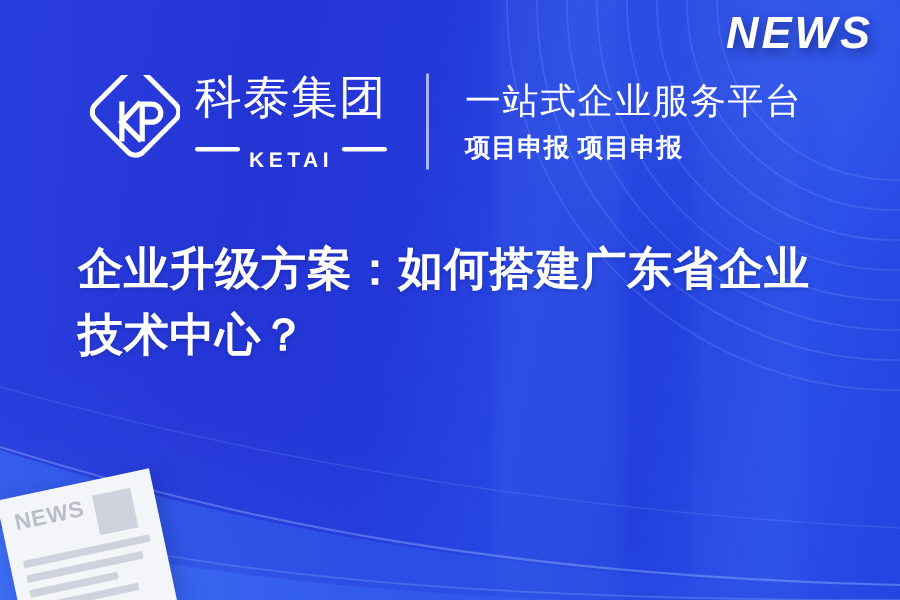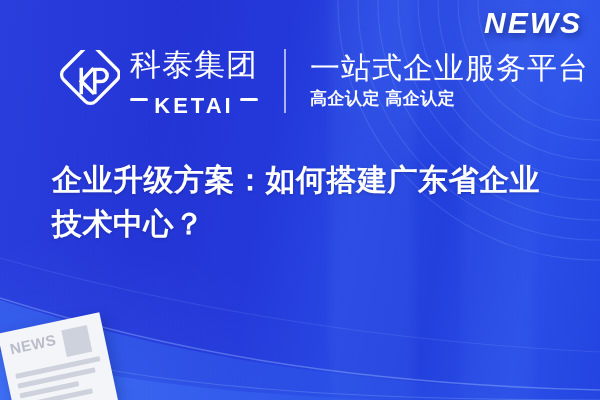--- a/index.html
+++ b/index.html
@@ -101,21 +101,21 @@
   }
   .logo-dash {
     height: 3px;
     background: #ffffff;
     flex: 1 1 auto;
     min-width: 10px;
     border-radius: 2px;
   }
   .logo-en {
     color: #ffffff;
-    font-size: 22px;
+    font-size: 14px;
     line-height: 18px;
     font-weight: 700;
     letter-spacing: 3px;
     white-space: nowrap;
     margin-top: 12px;
   }
 
   .divider {
     width: 2px;
     height: 64px;
@@ -124,21 +124,21 @@
     flex: none;
   }
 
   .tagline-block {
     display: flex;
     flex-direction: column;
     justify-content: center;
   }
   .tagline-main {
     color: #ffffff;
-    font-size: 30px;
+    font-size: 24px;
     line-height: 34px;
     font-weight: 400;
     letter-spacing: 1px;
     white-space: nowrap;
   }
   .tagline-sub {
     color: #ffffff;
     font-size: 17px;
     line-height: 24px;
     font-weight: 700;
@@ -286,21 +286,21 @@
           <span class="logo-en">KETAI</span>
           <span class="logo-dash"></span>
         </div>
       </div>
     </div>
 
     <div class="divider"></div>
 
     <div class="tagline-block">
       <div class="tagline-main">一站式企业服务平台</div>
-      <div class="tagline-sub">高企认定 高企认定</div>
+      <div class="tagline-sub">项目申报 项目申报</div>
     </div>
   </div>
 
   <div class="headline">企业升级方案：如何搭建广东省企业技术中心？</div>
 
   <div class="paper">
     <div class="paper-top">
       <div class="paper-title">NEWS</div>
       <div class="paper-thumb"></div>
     </div>

